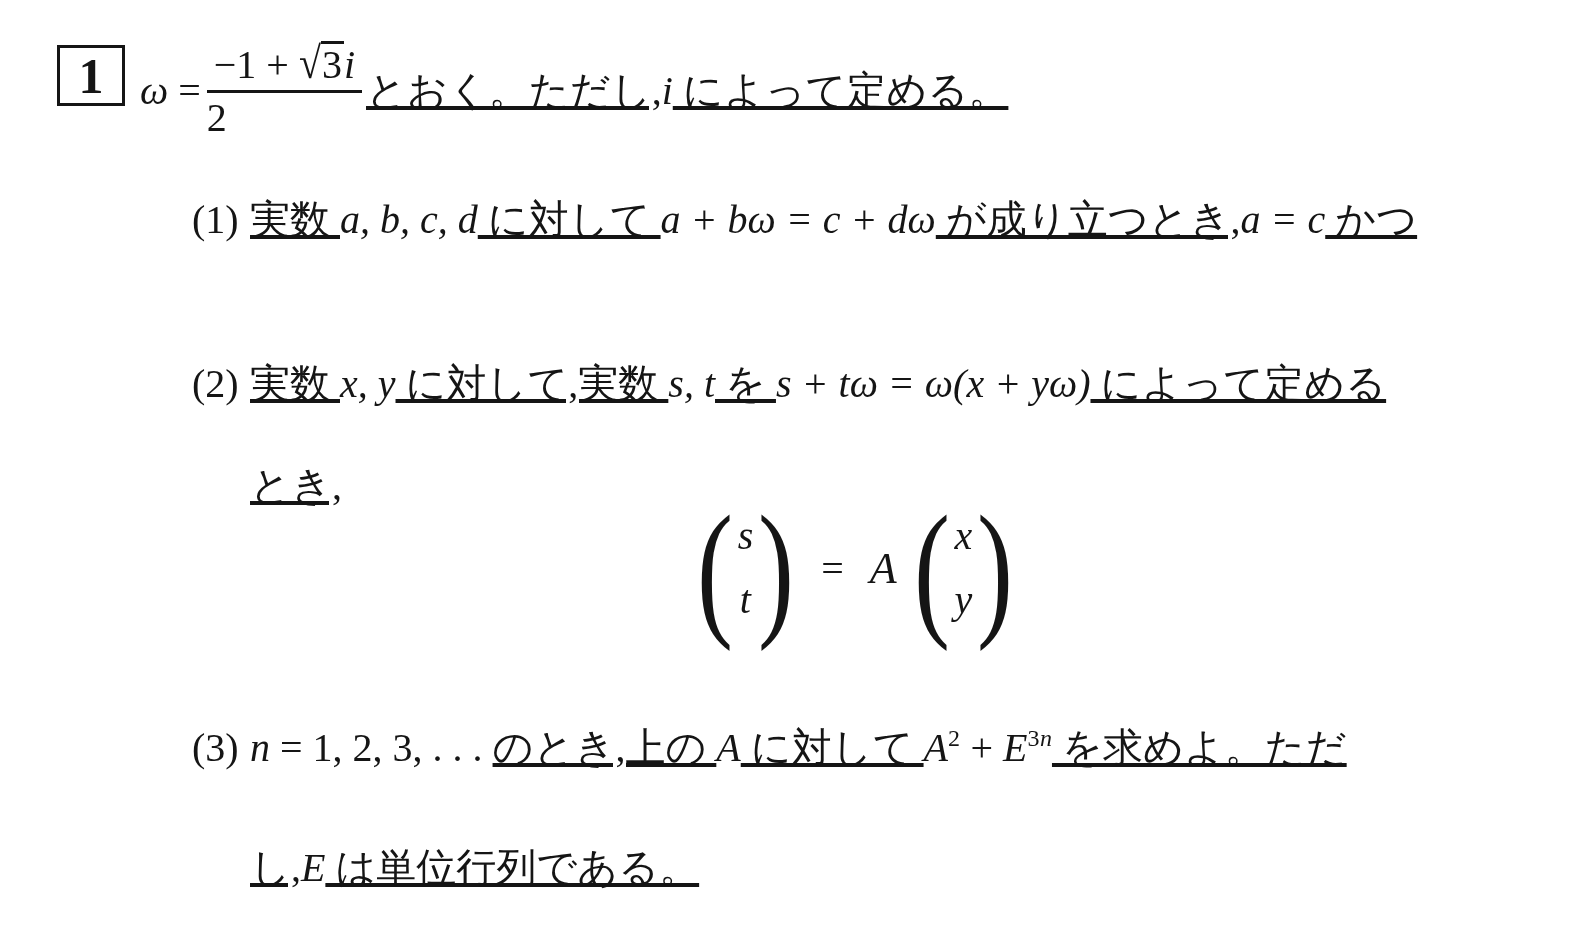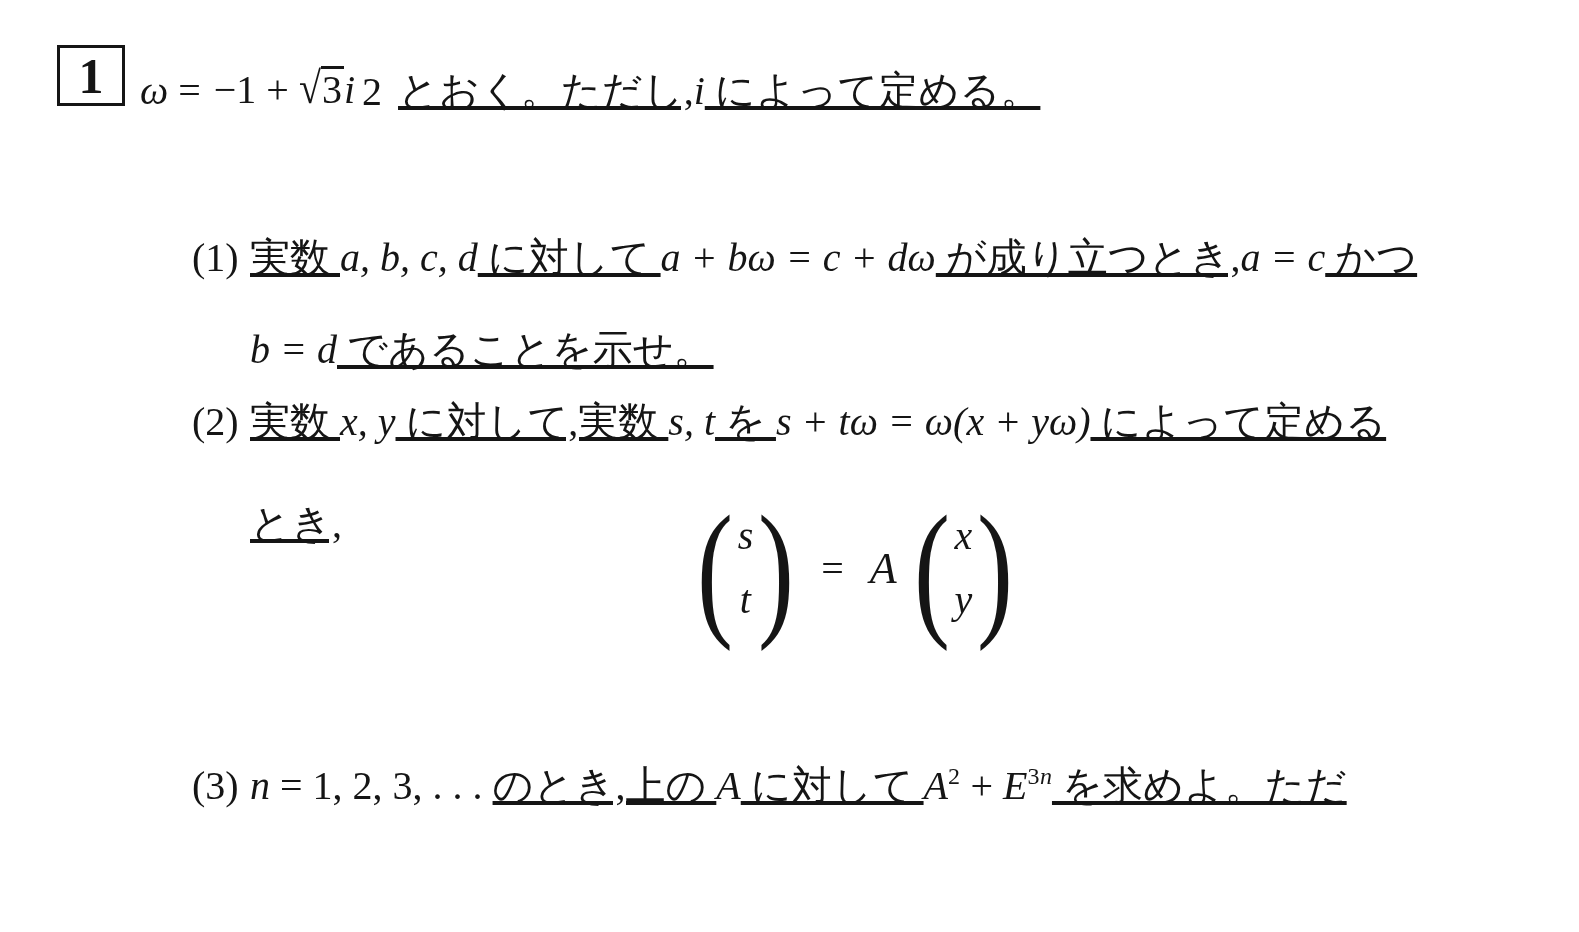--- a/index.html
+++ b/index.html
@@ -39,36 +39,35 @@
     position: absolute;
     left: 140px;
     top: 36px;
     height: 108px;
     display: flex;
     align-items: center;
     white-space: nowrap;
   }
   .frac {
     display: inline-flex;
-    flex-direction: row;
-    align-items: center;
-    margin: 0 16px 0 6px;
+    flex-direction: column;
+    align-items: flex-start;
+    margin: 0 4px 0 6px;
     line-height: 1.1;
   }
   .frac .num { display: inline-block; padding: 0 7px 3px 7px; }
   .frac .bar { align-self: stretch; height: 0; border-top: 3px solid #151515; }
   .frac .den { padding-top: 3px; }
 
   
   .line {
     position: absolute;
     left: 192px;
     white-space: nowrap;
     line-height: 1.2;
-    margin-top: 38px;
   }
   .line .label { display: inline-block; width: 58px; }
   .line.cont { left: 250px; }
 
   
   .seg-jp { font-style: normal; text-decoration: underline; }
   .seg-rm { font-style: normal; }
   .seg-it { font-style: italic; }
   .seg-sup   { font-size: 60%; vertical-align: 0.62em; font-style: normal; letter-spacing: 0.02em; }
   .seg-supit { font-size: 60%; vertical-align: 0.62em; font-style: italic; }
@@ -121,23 +120,20 @@
       <span class="num"><span class="seg-rm">−1 + </span><span class="seg-rad">√</span><span class="seg-rand">3</span><span class="seg-it">i</span></span>
       <span class="bar"></span>
       <span class="den">2</span>
     </span>
     <span><span class="seg-jp">とおく。ただし,</span><span class="seg-it">i</span><span class="seg-jp"> によって定める。</span></span>
   </div>
 
   <div class="line" style="top:196px">
     <span class="label">(1)</span><span><span class="seg-jp">実数 </span><span class="seg-it">a, b, c, d</span><span class="seg-jp"> に対して </span><span class="seg-it">a + bω = c + dω</span><span class="seg-jp"> が成り立つとき,</span><span class="seg-it">a = c</span><span class="seg-jp"> かつ</span></span>
   </div>
-  <div class="line cont" style="top:288px">
-    <span><span class="seg-it">b = d</span><span class="seg-jp"> であることを示せ。</span></span>
-  </div>
 
   <div class="line" style="top:360px">
     <span class="label">(2)</span><span><span class="seg-jp">実数 </span><span class="seg-it">x, y</span><span class="seg-jp"> に対して,実数 </span><span class="seg-it">s, t</span><span class="seg-jp"> を </span><span class="seg-it">s + tω = ω(x + yω)</span><span class="seg-jp"> によって定める</span></span>
   </div>
   <div class="line cont" style="top:462px">
     <span><span class="seg-jp">とき,</span></span>
   </div>
 
   <div class="eq">
     <span class="paren">(</span>
@@ -153,14 +149,17 @@
       <span>x</span>
       <span>y</span>
     </span>
     <span class="paren">)</span>
   </div>
 
 
   <div class="line" style="top:724px">
     <span class="label">(3)</span><span><span class="seg-it">n</span><span class="seg-rm"> = 1, 2, 3, . . . </span><span class="seg-jp">のとき,上の </span><span class="seg-it">A</span><span class="seg-jp"> に対して </span><span class="seg-it">A</span><span class="seg-sup">2</span><span class="seg-rm"> + </span><span class="seg-it">E</span><span class="seg-sup">3</span><span class="seg-supit">n</span><span class="seg-jp"> を求めよ。ただ</span></span>
   </div>
+  <div class="line cont" style="top:844px">
+    <span><span class="seg-jp">し,</span><span class="seg-it">E</span><span class="seg-jp"> は単位行列である。</span></span>
+  </div>
 
 </div>
 
 </body></html>

